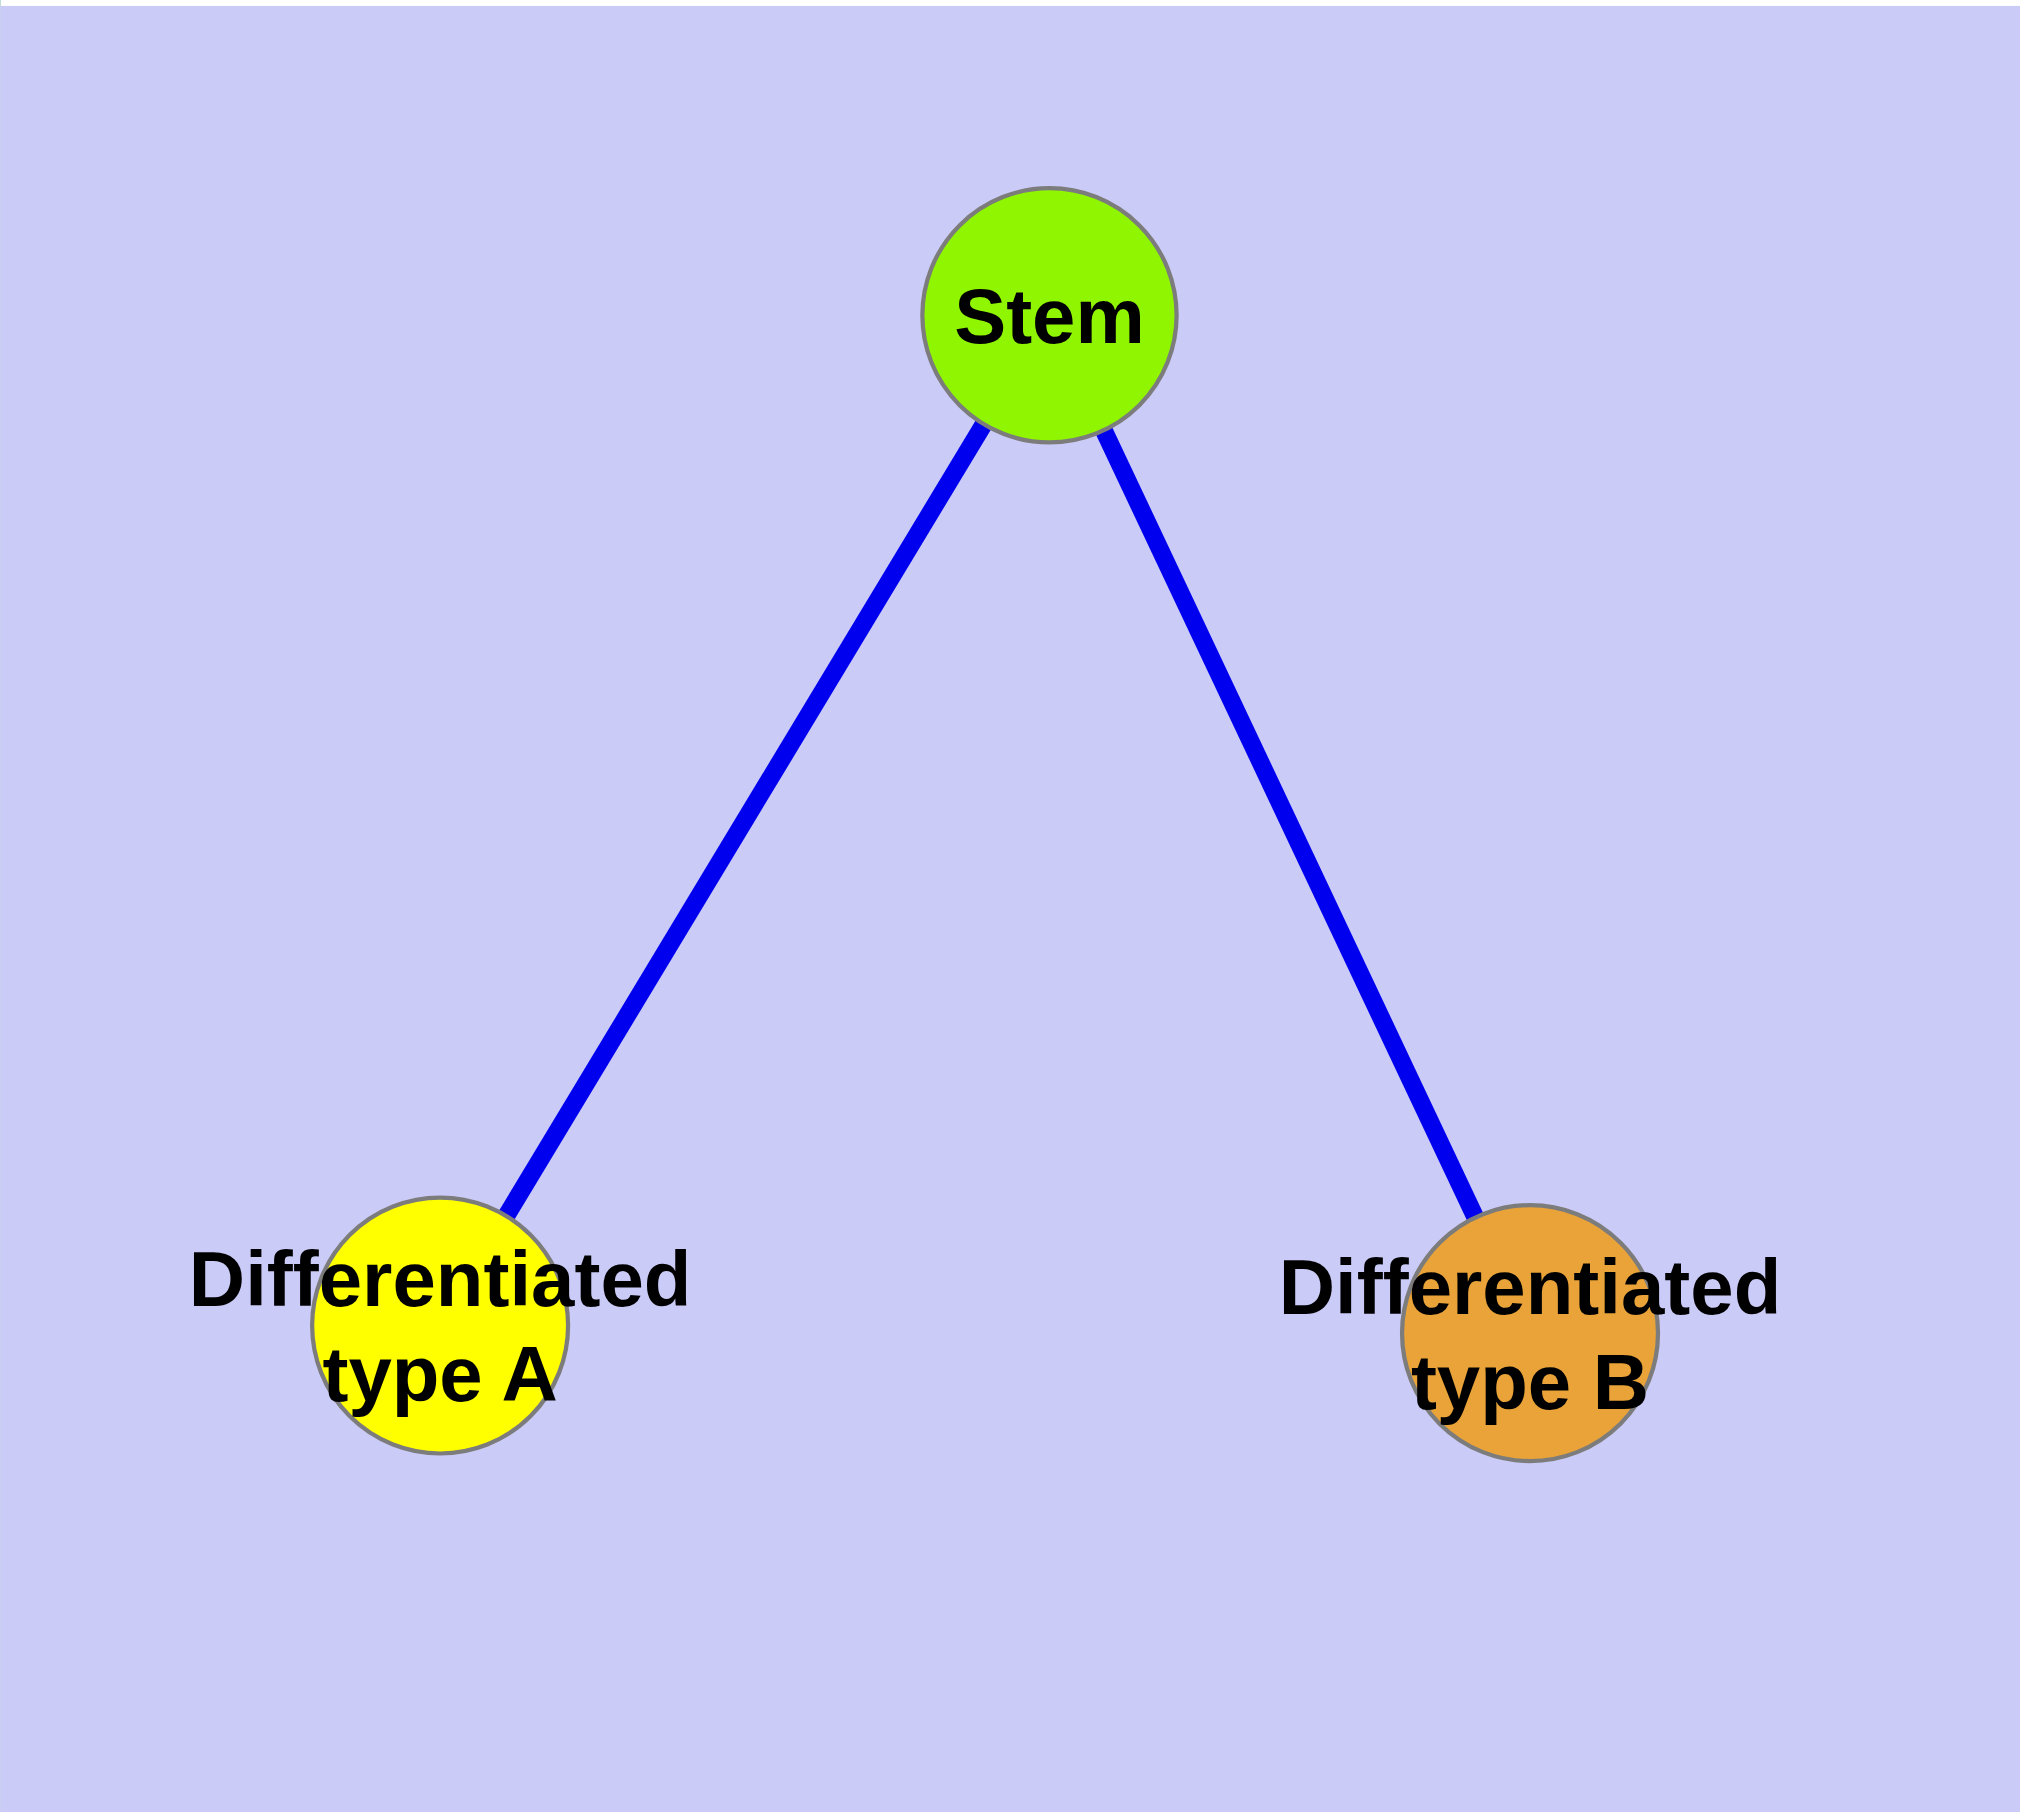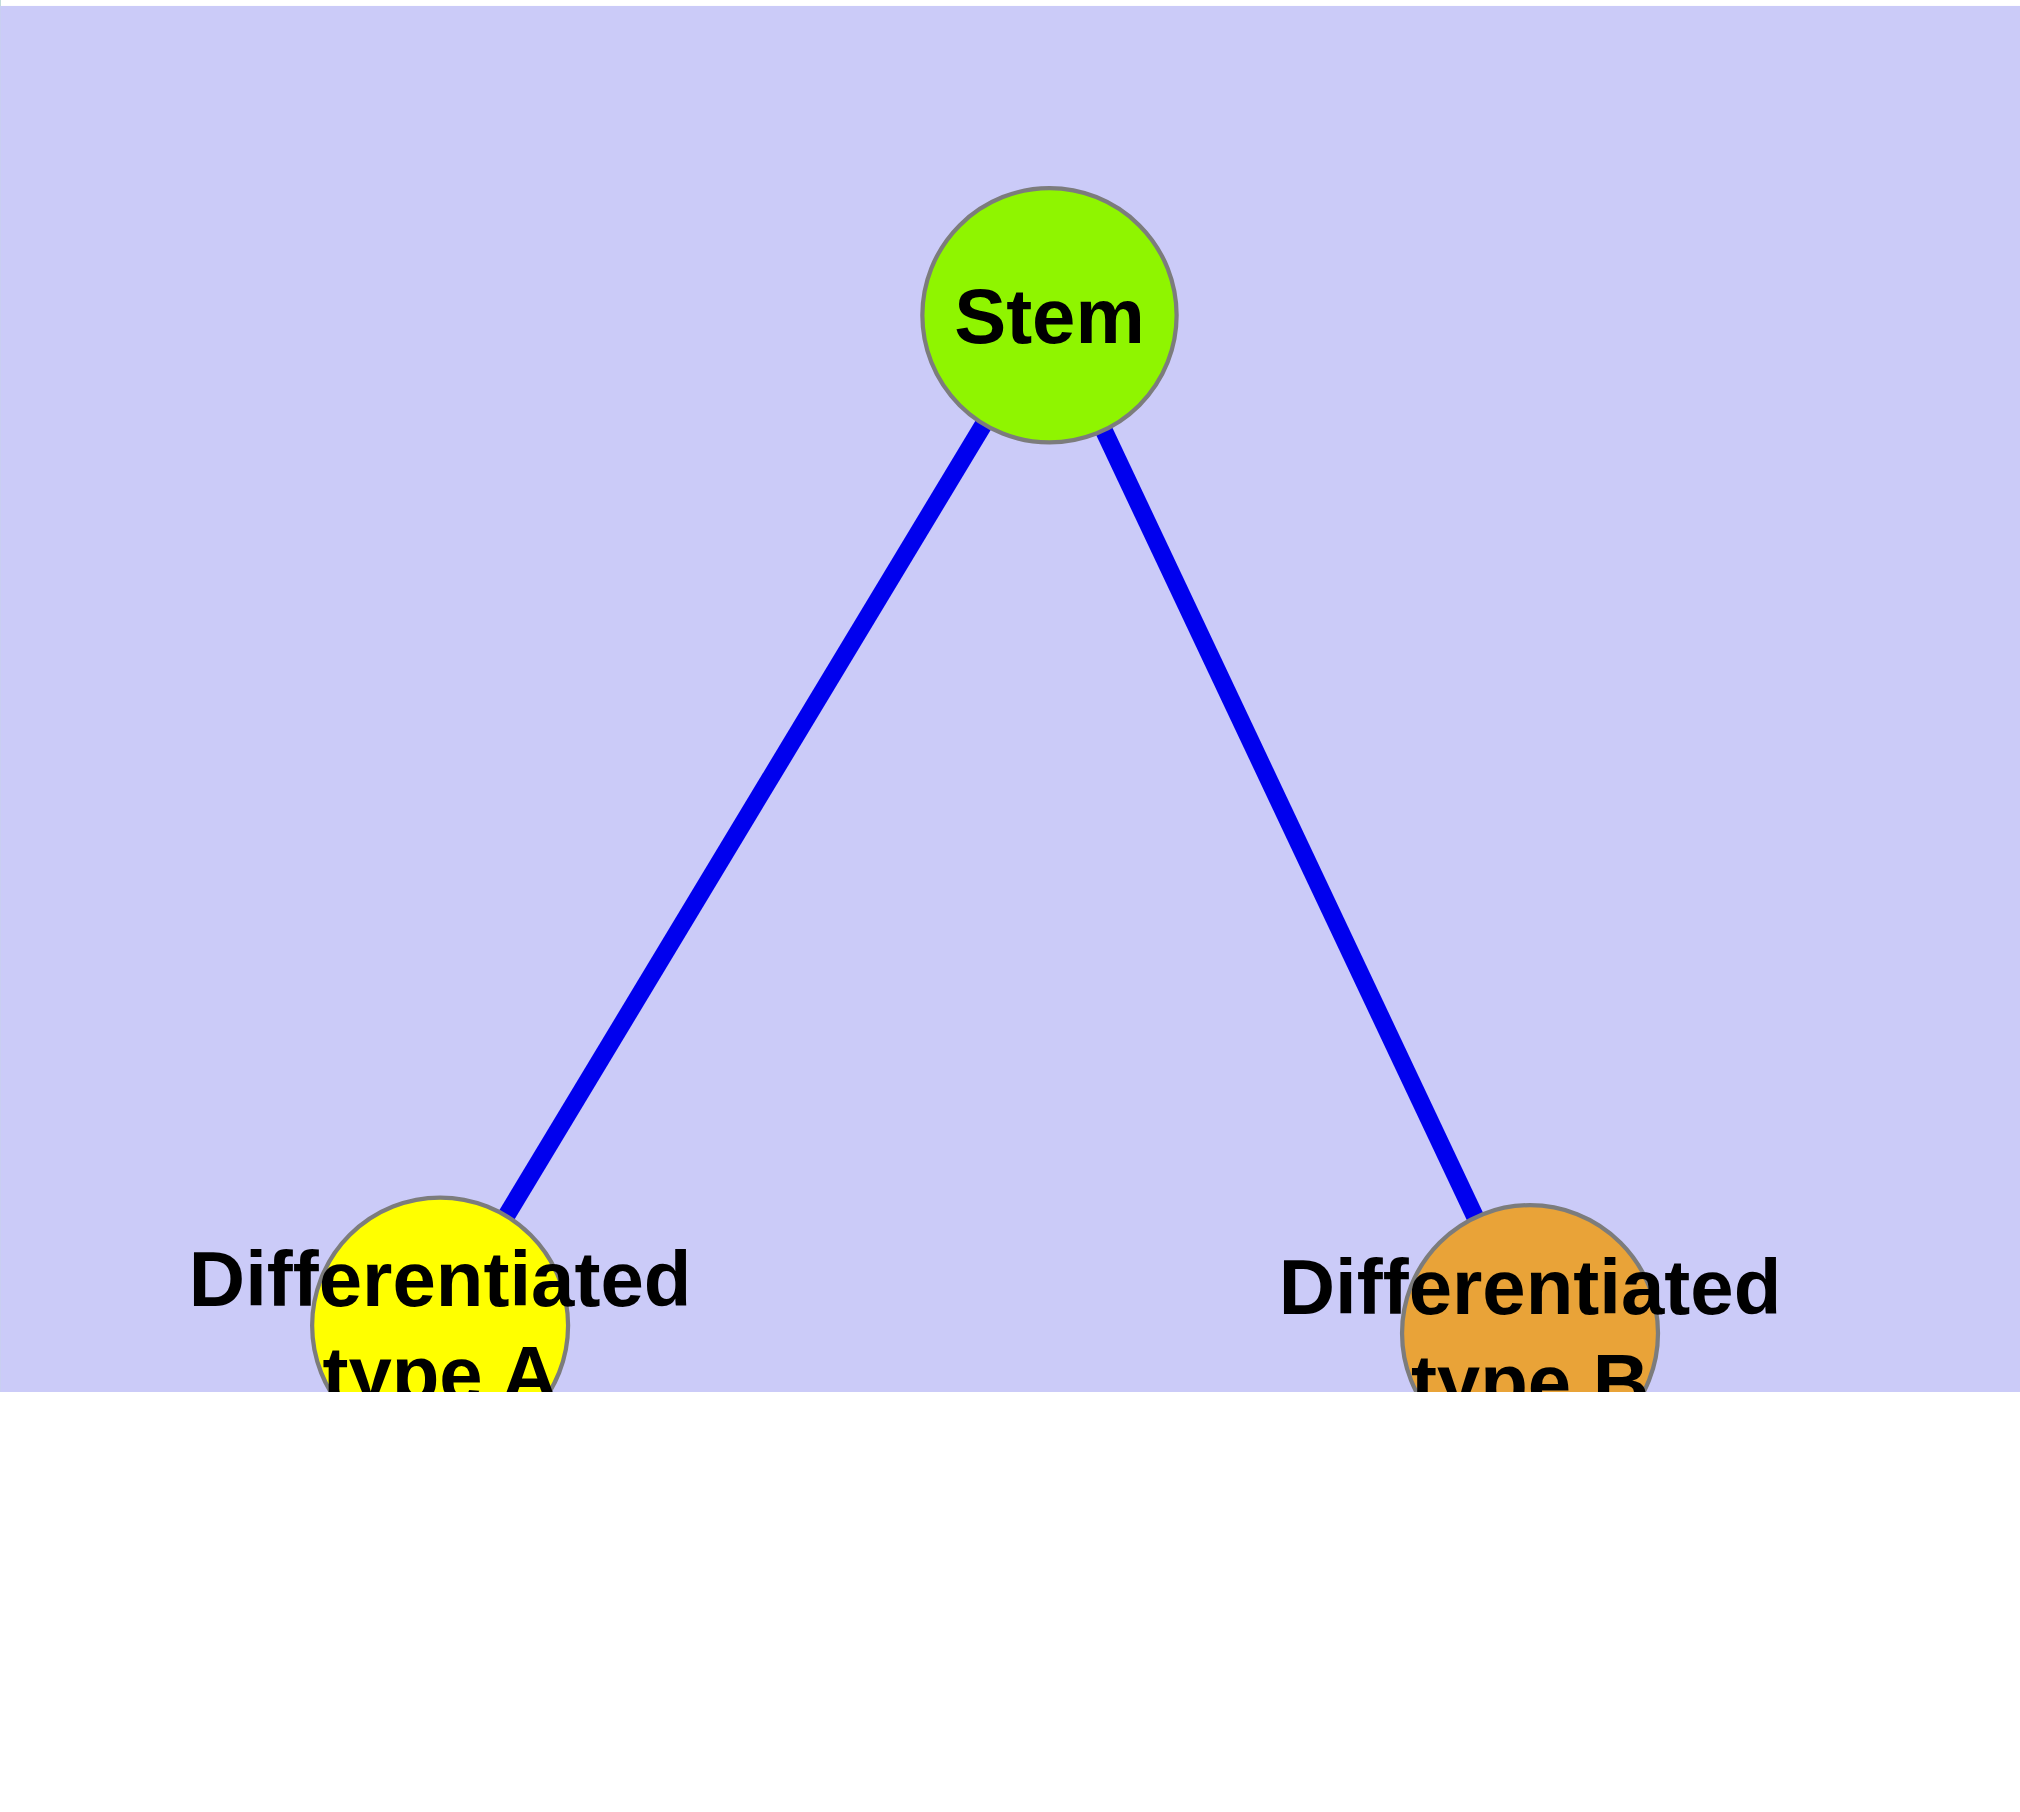--- a/index.html
+++ b/index.html
@@ -3,21 +3,21 @@
 <meta charset="utf-8">
 <style>
   html, body {
     margin: 0;
     padding: 0;
     background: #ffffff;
   }
   .stage {
     position: relative;
     width: 2021px;
-    height: 1392px;
+    height: 1812px;
     overflow: hidden;
     background: #0f766e;
   }
   svg.graph {
     position: absolute;
     left: 0;
     top: 0;
     display: block;
   }
   svg.graph text {

